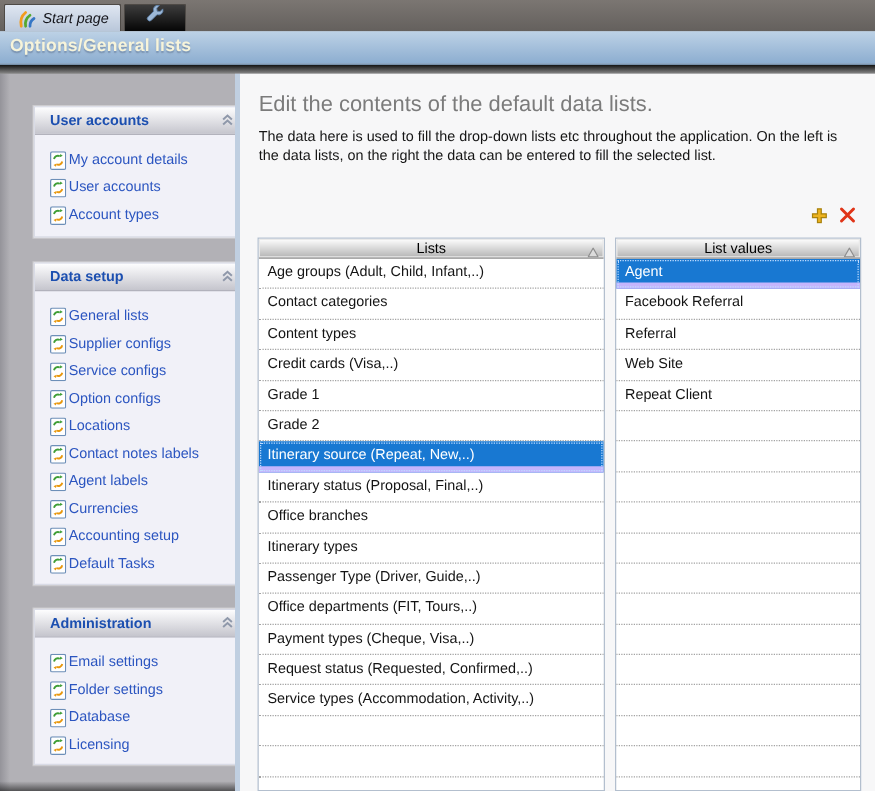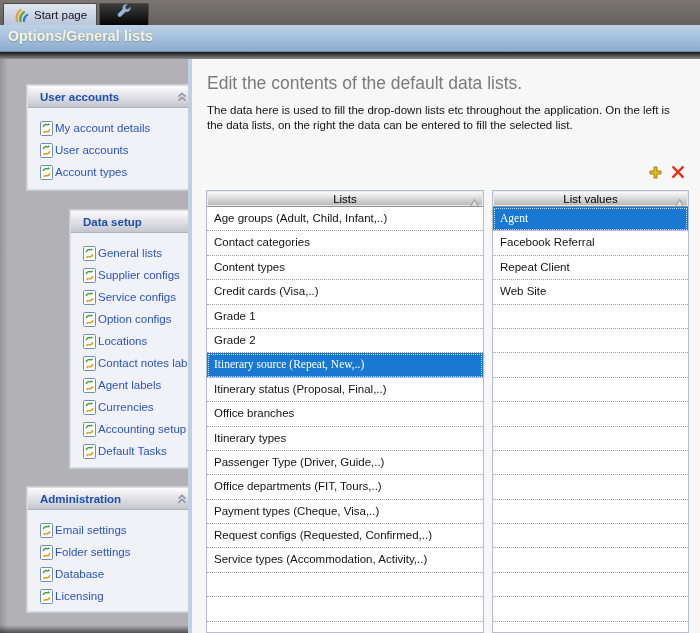--- a/index.html
+++ b/index.html
@@ -3,21 +3,21 @@
 <meta charset="utf-8">
 <style>
   * { margin:0; padding:0; box-sizing:border-box; }
   html,body { width:700px; height:633px; overflow:hidden; }
   body { position:relative; background:#b2b1b6; font-family:"Liberation Sans", sans-serif; }
 
   
   .tabstrip { position:absolute; left:0; top:0; width:700px; height:25px;
     background:linear-gradient(#7b7672,#64605d); display:flex; align-items:flex-end; padding-left:3px; }
   .tab { height:22px; display:flex; align-items:center; gap:5px; padding:0 9px;
-    font-size:11.5px; border:1px solid #4e4a46; border-bottom:none; border-radius:2px 2px 0 0; cursor:default; }
+    font-size:11.5px; border:1px solid #4e4a46; border-bottom:none; border-radius:2px 2px 0 0; cursor:default;font-style:italic; }
   .tab-start { background:linear-gradient(#dfe6f1,#b9c7da); color:#14141a; }
   .tab-setup { background:linear-gradient(#3c3c3c,#050505); color:#f2f2f2; margin-left:2px;flex-direction:column; }
   .tab .ticon { display:inline-flex; width:16px; height:16px; }
 
   
   .pagehead { position:absolute; left:0; top:25px; width:700px; height:27px;
     background:linear-gradient(#bdd2e6,#8cadd0); border-bottom:1px solid #7690aa; }
   .pagehead h1 { font-size:14px; font-weight:bold; color:#f7f4da; padding:3px 0 0 8px; letter-spacing:.2px;
     text-shadow:0 1px 1px rgba(90,110,140,.5); }
   .darkstrip { position:absolute; left:0; top:52px; width:700px; height:7px;
@@ -55,22 +55,22 @@
   .grid-lists { left:14px; width:278px; }
   .grid-values { left:300px; width:197px; }
   .grid-header { flex:none; height:16px; background:linear-gradient(#ffffff,#b4b4b4);
     border-bottom:1px solid #8e8e8e; box-shadow:inset 0 0 0 1px #e9e9e9;
     display:flex; align-items:center; justify-content:center; position:relative;
     font-size:11.5px; color:#000; cursor:pointer; }
   .grid-header .sorticon { position:absolute; right:4px; top:6px; }
   .grid-body { flex:1; overflow:hidden; }
   .row { height:24.4px; border-bottom:1px dotted #a3a3a3; font-size:11.5px; color:#141414;
     line-height:23px; padding-left:7px; white-space:nowrap; overflow:hidden; cursor:default; }
-  .row.selected { background:#1878d2; color:#fff; border-bottom:1px solid #c4b5fd;
-    outline:1px dotted #bfdcff; outline-offset:-2px;font-family:Liberation Serif, serif; }
+  .row.selected { background:#1878d2; color:#fff; border-bottom:5px solid #c4b5fd;
+    outline:1px dotted #bfdcff; outline-offset:-2px; }
 </style>
 </head>
 <body>
 
 <div class="tabstrip">
   <div class="tab tab-start">
     <span class="ticon">
       <svg width="16" height="16" viewBox="0 0 16 16" fill="none">
         <path d="M4 14 Q2.5 7 7.5 3" stroke="#f29b1d" stroke-width="2.2" stroke-linecap="round"></path>
         <path d="M7.5 14 Q6.5 8.5 11 5.2" stroke="#55a82e" stroke-width="2.2" stroke-linecap="round"></path>
@@ -139,21 +139,21 @@
             <path d="M9.8 8.2 a3.1 3.1 0 0 1 -4.6 2.2" fill="none" stroke="#e8980f" stroke-width="1.5"></path>
             <polygon points="8.2,2.2 10.2,3.6 7.8,4.8" fill="#3f9e36"></polygon>
             <polygon points="4.8,12.4 2.8,11 5.2,9.8" fill="#e8980f"></polygon>
           </svg>
         </span>
         <span>Account types</span>
       </div>
     </div>
 </div>
 
-<div class="sb-panel" style="top:210px; height:258px;margin-left:43px;">
+<div class="sb-panel" style="top:210px; height:258px;">
   <div class="sb-head">
     <span class="sb-title">Data setup</span>
     <span>
       <svg width="10" height="10" viewBox="0 0 10 10" fill="none" stroke="#8f98aa" stroke-width="1.6">
         <path d="M1.5 4.6 L5 1.4 L8.5 4.6"></path>
           <path d="M1.5 8.6 L5 5.4 L8.5 8.6"></path>
       </svg>
     </span>
   </div>
   <div class="sb-items">
@@ -374,42 +374,43 @@
         <div class="row">Credit cards (Visa,..)</div>
         <div class="row">Grade 1</div>
         <div class="row">Grade 2</div>
         <div class="row selected">Itinerary source (Repeat, New,..)</div>
         <div class="row">Itinerary status (Proposal, Final,..)</div>
         <div class="row">Office branches</div>
         <div class="row">Itinerary types</div>
         <div class="row">Passenger Type (Driver, Guide,..)</div>
         <div class="row">Office departments (FIT, Tours,..)</div>
         <div class="row">Payment types (Cheque, Visa,..)</div>
-        <div class="row">Request configs (Requested, Confirmed,..)</div>
+        <div class="row">Request status (Requested, Confirmed,..)</div>
         <div class="row">Service types (Accommodation, Activity,..)</div>
         <div class="row"></div>
         <div class="row"></div>
         <div class="row"></div>
       </div>
   </div>
 
   <div class="grid grid-values">
     <div class="grid-header">
       <span>List values</span>
       <span class="sorticon">
         <svg width="9" height="8" viewBox="0 0 9 8">
             <polygon points="4.5,0.5 8.5,7.5 0.5,7.5" fill="#dcdcdc" stroke="#8e8e8e" stroke-width="0.9"></polygon>
           </svg>
       </span>
     </div>
     <div class="grid-body">
         <div class="row selected">Agent</div>
         <div class="row">Facebook Referral</div>
+        <div class="row">Referral</div>
+        <div class="row">Web Site</div>
         <div class="row">Repeat Client</div>
-        <div class="row">Web Site</div>
         <div class="row"></div>
         <div class="row"></div>
         <div class="row"></div>
         <div class="row"></div>
         <div class="row"></div>
         <div class="row"></div>
         <div class="row"></div>
         <div class="row"></div>
         <div class="row"></div>
         <div class="row"></div>

